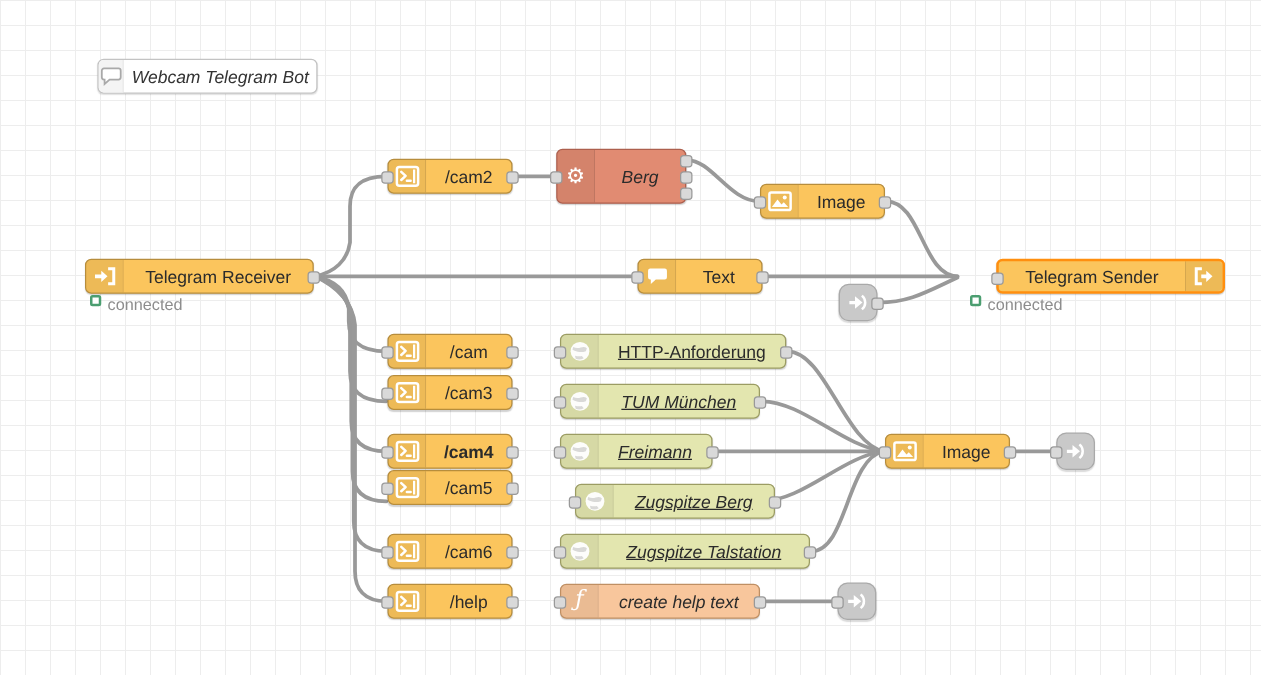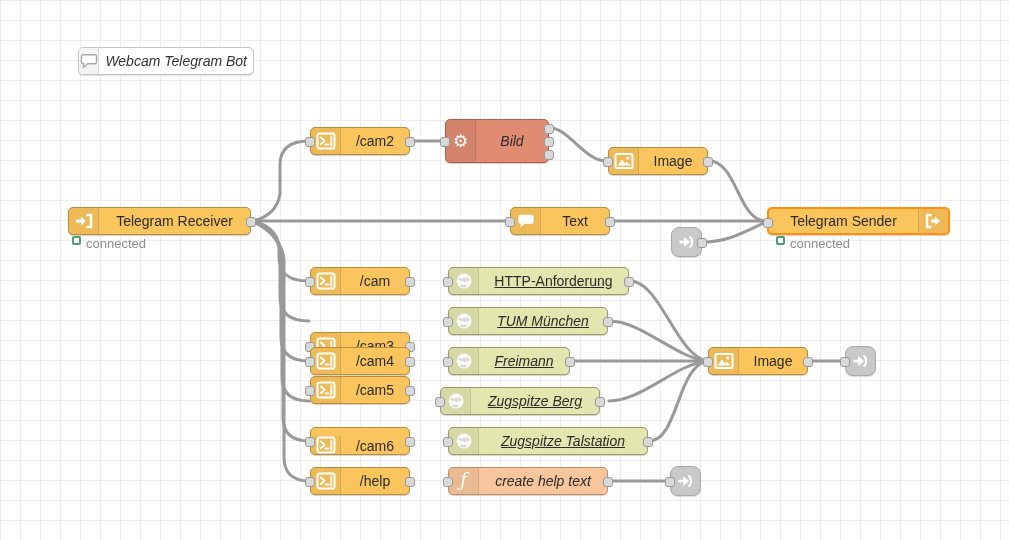--- a/index.html
+++ b/index.html
@@ -137,21 +137,21 @@
   </div>
   <div class="label">/cam2</div>
   <div class="port in"></div>
   <div class="port out"></div>
 </div>
 
 <div class="node salmon italic" style="left:445px;top:119px;width:104px;height:44px;">
   <div class="iconbox left">
       <span class="gear-glyph">⚙</span>
     </div>
-  <div class="label">Bild</div>
+  <div class="label">Berg</div>
   <div class="port in" style="top:17px;"></div>
   <div class="port out" style="top:4px;"></div>
   <div class="port out" style="top:17px;"></div>
   <div class="port out" style="top:30px;"></div>
 </div>
 
 <div class="node orange" style="left:608px;top:147px;width:100px;">
   <div class="iconbox left">
     <svg width="20" height="18" viewBox="0 0 20 18">
       <rect x="1.5" y="2" width="17" height="14" rx="1.5" fill="none" stroke="#fff" stroke-width="2"></rect>
@@ -177,21 +177,21 @@
 
 <div class="linknode" style="left:671px;top:227px;">
   <svg width="18" height="18" viewBox="0 0 18 18">
     <line x1="1.5" y1="9" x2="7" y2="9" stroke="#fff" stroke-width="2.6"></line>
     <path d="M6 4 L12 9 L6 14 Z" fill="#fff"></path>
     <path d="M11.5 3.5 a7 7 0 0 1 0 11" stroke="#fff" fill="none" stroke-width="2"></path>
   </svg>
   <div class="port out"></div>
 </div>
 
-<div class="node orange selected" style="left:767px;top:207px;width:183px;">
+<div class="node orange selected" style="left:797px;top:207px;width:183px;">
   <div class="label">Telegram Sender</div>
   <div class="iconbox right">
     <svg width="20" height="18" viewBox="0 0 20 18">
       <path d="M7.5 3 H3 v12 h4.5" fill="none" stroke="#fff" stroke-width="2.4"></path>
       <line x1="7" y1="9" x2="12" y2="9" stroke="#fff" stroke-width="3"></line>
       <path d="M11 4.5 L16 9 L11 13.5 Z" fill="#fff"></path>
     </svg>
   </div>
   <div class="port in"></div>
 </div>
@@ -220,21 +220,21 @@
       <circle cx="10" cy="10" r="7.5" fill="#fff" opacity="0.95"></circle>
       <path d="M4.5 6.5 q3 1.5 6 0.5 t5 0.5 l-0.8 2.5 q-3.5 1.2 -6.5 0.3 t-4.2 -1.6 z" fill="rgba(0,0,0,0.14)"></path>
       <path d="M6 13.5 q3 1 5.5 0.2 l1.5 1.8 q-3 1.8 -6.5 0.5 z" fill="rgba(0,0,0,0.14)"></path>
     </svg>
   </div>
   <div class="label">HTTP-Anforderung</div>
   <div class="port in"></div>
   <div class="port out"></div>
 </div>
 
-<div class="node orange" style="left:310px;top:300px;width:100px;margin-top:32px;">
+<div class="node orange" style="left:310px;top:300px;width:100px;">
   <div class="iconbox left">
     <svg width="20" height="18" viewBox="0 0 20 18">
       <rect x="1.5" y="1.5" width="17" height="15" rx="2" fill="none" stroke="#fff" stroke-width="2"></rect>
       <path d="M5 5.5 L8.5 8.7 L5 12" fill="none" stroke="#fff" stroke-width="2" stroke-linecap="round" stroke-linejoin="round"></path>
       <line x1="9.5" y1="12.5" x2="12.5" y2="12.5" stroke="#fff" stroke-width="2" stroke-linecap="round"></line>
       <line x1="15.3" y1="3.5" x2="15.3" y2="14.5" stroke="#fff" stroke-width="1.8"></line>
     </svg>
   </div>
   <div class="label">/cam3</div>
   <div class="port in"></div>
@@ -247,21 +247,21 @@
       <circle cx="10" cy="10" r="7.5" fill="#fff" opacity="0.95"></circle>
       <path d="M4.5 6.5 q3 1.5 6 0.5 t5 0.5 l-0.8 2.5 q-3.5 1.2 -6.5 0.3 t-4.2 -1.6 z" fill="rgba(0,0,0,0.14)"></path>
       <path d="M6 13.5 q3 1 5.5 0.2 l1.5 1.8 q-3 1.8 -6.5 0.5 z" fill="rgba(0,0,0,0.14)"></path>
     </svg>
   </div>
   <div class="label">TUM München</div>
   <div class="port in"></div>
   <div class="port out"></div>
 </div>
 
-<div class="node orange" style="left:310px;top:347px;width:100px;">
+<div class="node orange" style="left:310px;top:347px;width:100px;font-weight:bold;">
   <div class="iconbox left">
     <svg width="20" height="18" viewBox="0 0 20 18">
       <rect x="1.5" y="1.5" width="17" height="15" rx="2" fill="none" stroke="#fff" stroke-width="2"></rect>
       <path d="M5 5.5 L8.5 8.7 L5 12" fill="none" stroke="#fff" stroke-width="2" stroke-linecap="round" stroke-linejoin="round"></path>
       <line x1="9.5" y1="12.5" x2="12.5" y2="12.5" stroke="#fff" stroke-width="2" stroke-linecap="round"></line>
       <line x1="15.3" y1="3.5" x2="15.3" y2="14.5" stroke="#fff" stroke-width="1.8"></line>
     </svg>
   </div>
   <div class="label">/cam4</div>
   <div class="port in"></div>
@@ -288,34 +288,34 @@
       <path d="M5 5.5 L8.5 8.7 L5 12" fill="none" stroke="#fff" stroke-width="2" stroke-linecap="round" stroke-linejoin="round"></path>
       <line x1="9.5" y1="12.5" x2="12.5" y2="12.5" stroke="#fff" stroke-width="2" stroke-linecap="round"></line>
       <line x1="15.3" y1="3.5" x2="15.3" y2="14.5" stroke="#fff" stroke-width="1.8"></line>
     </svg>
   </div>
   <div class="label">/cam5</div>
   <div class="port in"></div>
   <div class="port out"></div>
 </div>
 
-<div class="node green italic" style="left:440px;top:387px;width:160px;">
+<div class="node green italic" style="left:460px;top:387px;width:160px;">
   <div class="iconbox left">
     <svg width="20" height="20" viewBox="0 0 20 20">
       <circle cx="10" cy="10" r="7.5" fill="#fff" opacity="0.95"></circle>
       <path d="M4.5 6.5 q3 1.5 6 0.5 t5 0.5 l-0.8 2.5 q-3.5 1.2 -6.5 0.3 t-4.2 -1.6 z" fill="rgba(0,0,0,0.14)"></path>
       <path d="M6 13.5 q3 1 5.5 0.2 l1.5 1.8 q-3 1.8 -6.5 0.5 z" fill="rgba(0,0,0,0.14)"></path>
     </svg>
   </div>
   <div class="label">Zugspitze Berg</div>
   <div class="port in"></div>
   <div class="port out"></div>
 </div>
 
-<div class="node orange" style="left:310px;top:427px;width:100px;align-items:flex-end;">
+<div class="node orange" style="left:310px;top:427px;width:100px;">
   <div class="iconbox left">
     <svg width="20" height="18" viewBox="0 0 20 18">
       <rect x="1.5" y="1.5" width="17" height="15" rx="2" fill="none" stroke="#fff" stroke-width="2"></rect>
       <path d="M5 5.5 L8.5 8.7 L5 12" fill="none" stroke="#fff" stroke-width="2" stroke-linecap="round" stroke-linejoin="round"></path>
       <line x1="9.5" y1="12.5" x2="12.5" y2="12.5" stroke="#fff" stroke-width="2" stroke-linecap="round"></line>
       <line x1="15.3" y1="3.5" x2="15.3" y2="14.5" stroke="#fff" stroke-width="1.8"></line>
     </svg>
   </div>
   <div class="label">/cam6</div>
   <div class="port in"></div>

